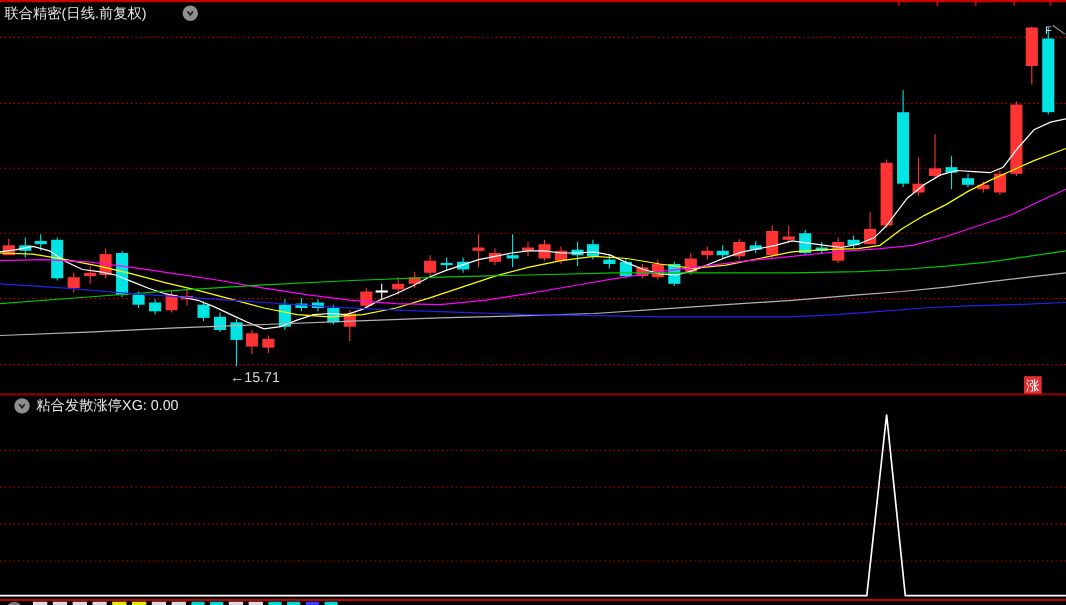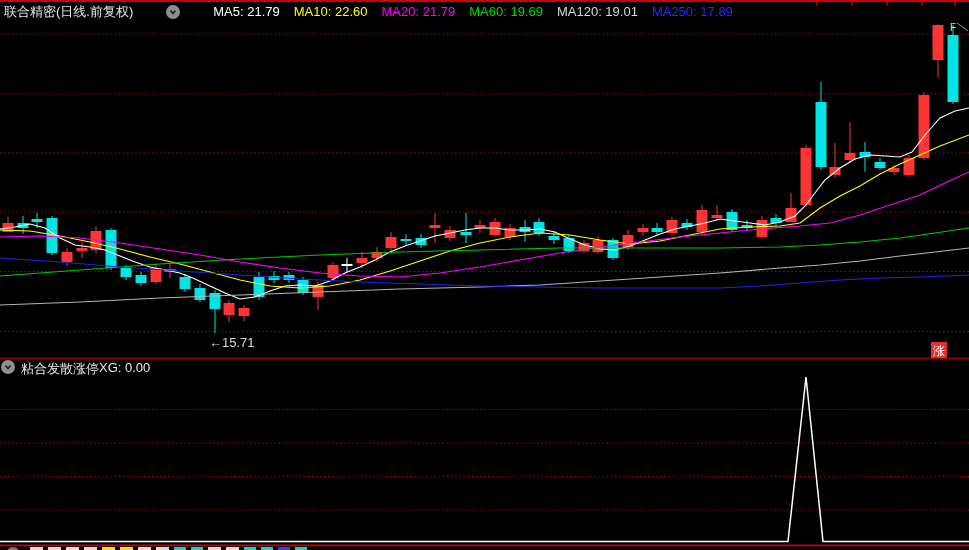--- a/index.html
+++ b/index.html
@@ -8,21 +8,21 @@
   svg text{font-family:"Liberation Sans","DejaVu Sans",sans-serif;}
   #chart-svg{position:absolute;left:0;top:0;}
   .main-header{position:absolute;left:4px;top:3px;height:17px;display:flex;align-items:center;
                font-size:13px;white-space:nowrap;z-index:3;gap:26px;}
   .main-header .title{color:#e4e4e4;letter-spacing:0;}
   .icon-circle{display:inline-flex;align-items:center;justify-content:center;width:14px;height:14px;
                border-radius:50%;background:#8e8e8e;margin:0 7px;flex:0 0 auto;}
   .icon-circle svg{display:block;}
   .ma-readout{display:inline-flex;}
   .ma-label{margin-right:14px;}
-  .sub-header{position:absolute;left:0;top:360px;height:17px;display:flex;
+  .sub-header{position:absolute;left:12px;top:360px;height:17px;display:flex;align-items:center;
               font-size:13px;color:#e4e4e4;white-space:nowrap;z-index:3;}
   .sub-header .icon-circle{margin:0 6px 0 1px;}
   .sub-title{color:#e8e8e8;}
   .sub-value{color:#e8e8e8;}
   .bottom-strip{position:absolute;left:0;top:546px;width:969px;height:4px;overflow:hidden;z-index:3;}
   .bottom-strip .icon-circle{position:absolute;left:6px;top:1px;margin:0;background:#777;}
   .glyph-row{position:absolute;left:30px;top:1px;display:flex;}
   .g{height:3px;margin-right:5px;}
   .gw{background:#dcdcdc;width:13px;}
   .gy{background:#e8e800;width:13px;}
@@ -209,28 +209,20 @@
       <polyline points="0,541.5 788,541.5 806,377 823,541.5 969,541.5" fill="none" stroke="#ffffff" stroke-width="1.5"></polyline>
     </svg>
 
   <div class="main-header">
     <span class="title">联合精密(日线.前复权)</span>
     <span class="icon-circle">
       <svg width="10" height="10" viewBox="0 0 10 10">
           <polyline points="2.5,3.5 5,6.5 7.5,3.5" fill="none" stroke="#1e1e1e" stroke-width="1.6"></polyline>
         </svg>
     </span>
-    <span class="ma-readout">
-        <span class="ma-label" style="color: rgb(255, 255, 255);">MA5: 21.79</span>
-        <span class="ma-label" style="color: rgb(255, 255, 0);">MA10: 22.60</span>
-        <span class="ma-label" style="color: rgb(255, 0, 255);">MA20: 21.79</span>
-        <span class="ma-label" style="color: rgb(0, 216, 0);">MA60: 19.69</span>
-        <span class="ma-label" style="color: rgb(216, 216, 216);">MA120: 19.01</span>
-        <span class="ma-label" style="color: rgb(41, 41, 255);">MA250: 17.89</span>
-      </span>
   </div>
 
   <div class="sub-header">
     <span class="icon-circle">
       <svg width="10" height="10" viewBox="0 0 10 10">
           <polyline points="2.5,3.5 5,6.5 7.5,3.5" fill="none" stroke="#1e1e1e" stroke-width="1.6"></polyline>
         </svg>
     </span>
     <span class="sub-title">粘合发散涨停</span>
     <span class="sub-value">XG: 0.00</span>

